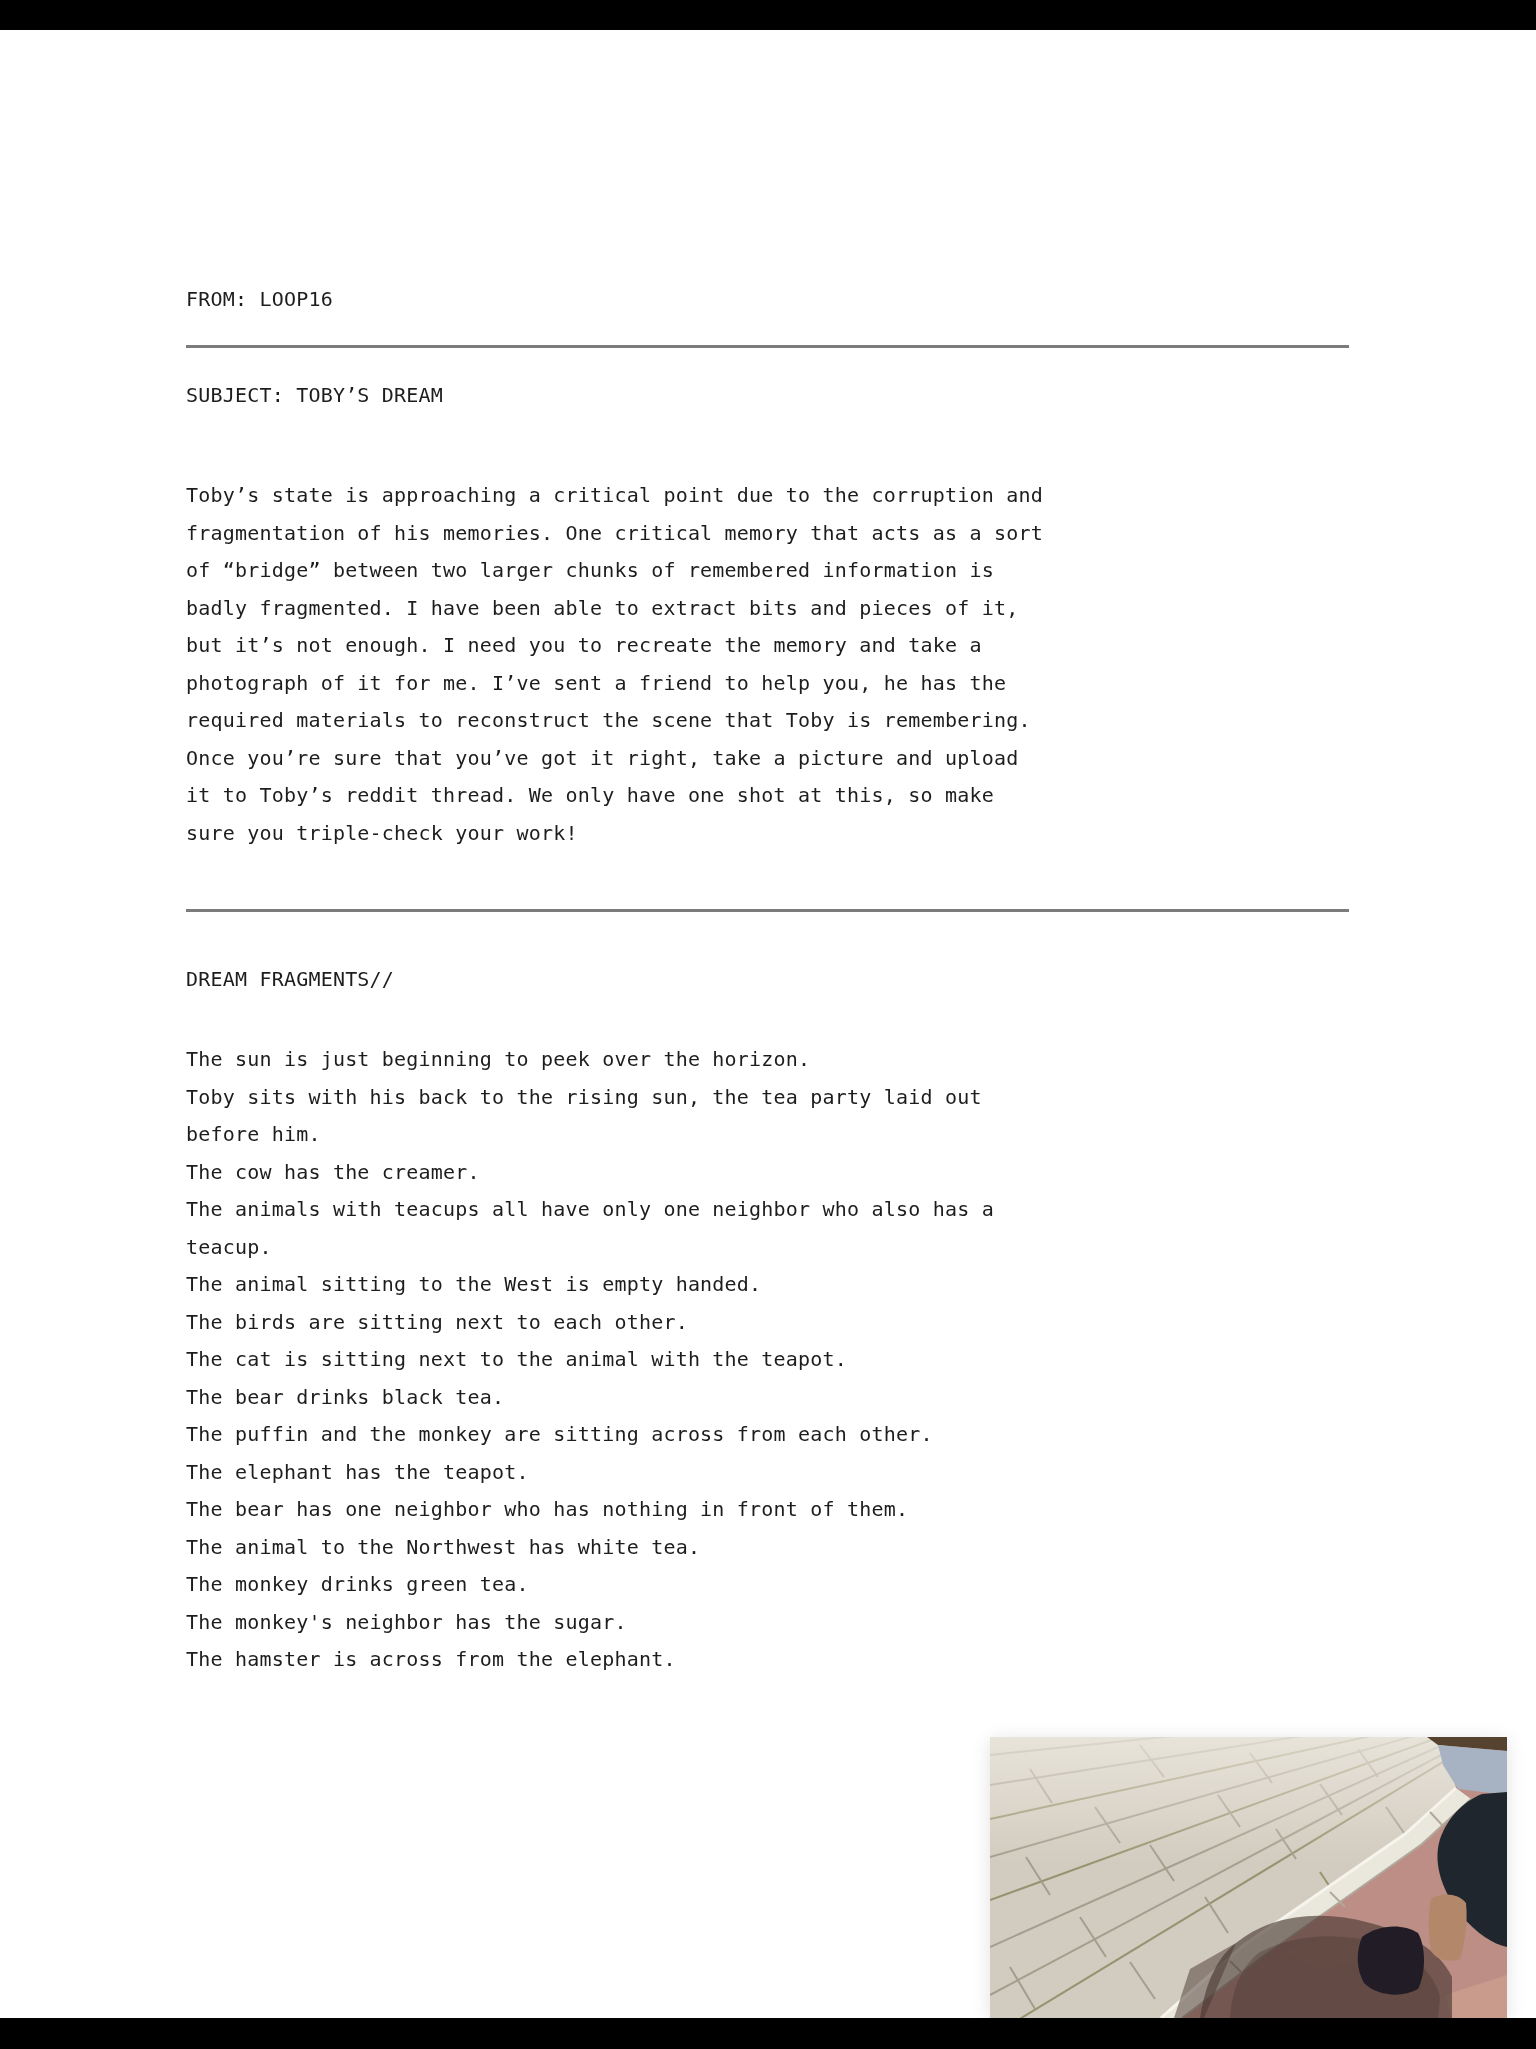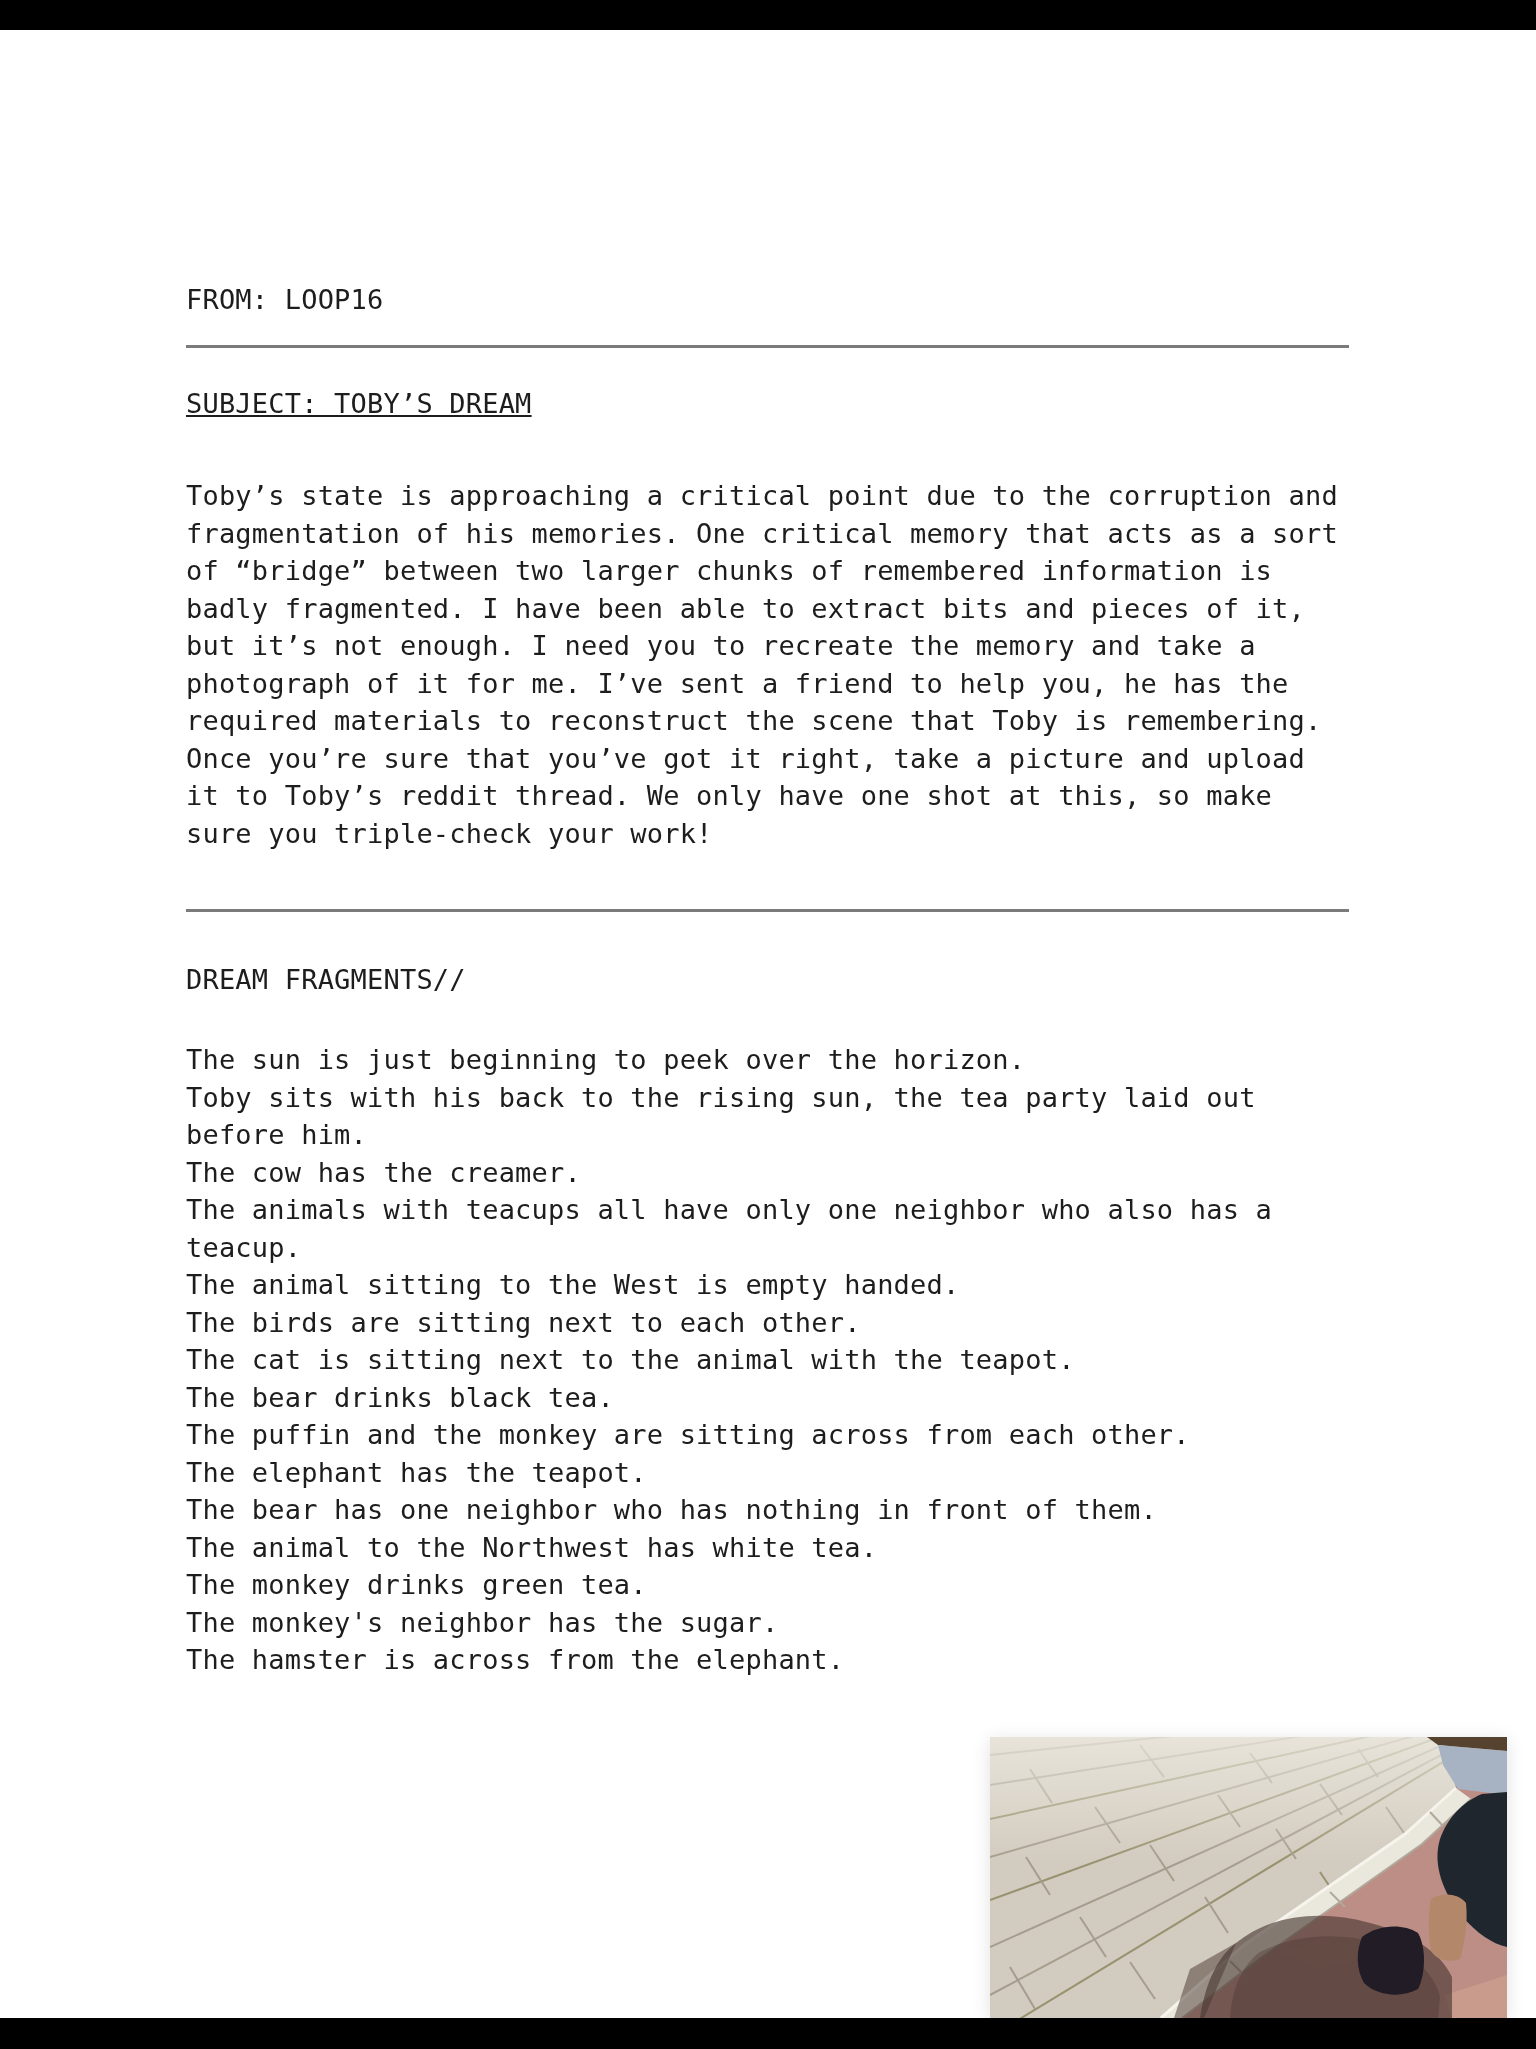--- a/index.html
+++ b/index.html
@@ -12,29 +12,29 @@
     color: #1d1d1d;
     overflow: hidden;
   }
   .bar { position: absolute; left: 0; width: 1536px; background: #000; }
   .bar-top { top: 0; height: 30px; }
   .bar-bottom { top: 2018px; height: 31px; }
   .txt {
     position: absolute;
     left: 186px;
     width: 1210px;
-    font-size: 27px;
+    font-size: 20px;
     line-height: 37.5px;
     white-space: pre;
     letter-spacing: 0.2px;
   }
   .rule { position: absolute; left: 186px; width: 1163px; height: 3px; }
   .pos-header    { top: 206px; }
   .pos-rule1     { top: 345px; }
-  .pos-subject   { top: 385px; text-decoration: underline; }
+  .pos-subject   { top: 377px; }
   .pos-body      { top: 477px; }
   .pos-rule2     { top: 909px; }
   .pos-heading   { top: 961px; }
   .pos-fragments { top: 1041px; }
   .photo {
     position: absolute;
     left: 990px;
     top: 1737px;
     width: 517px;
     height: 281px;

